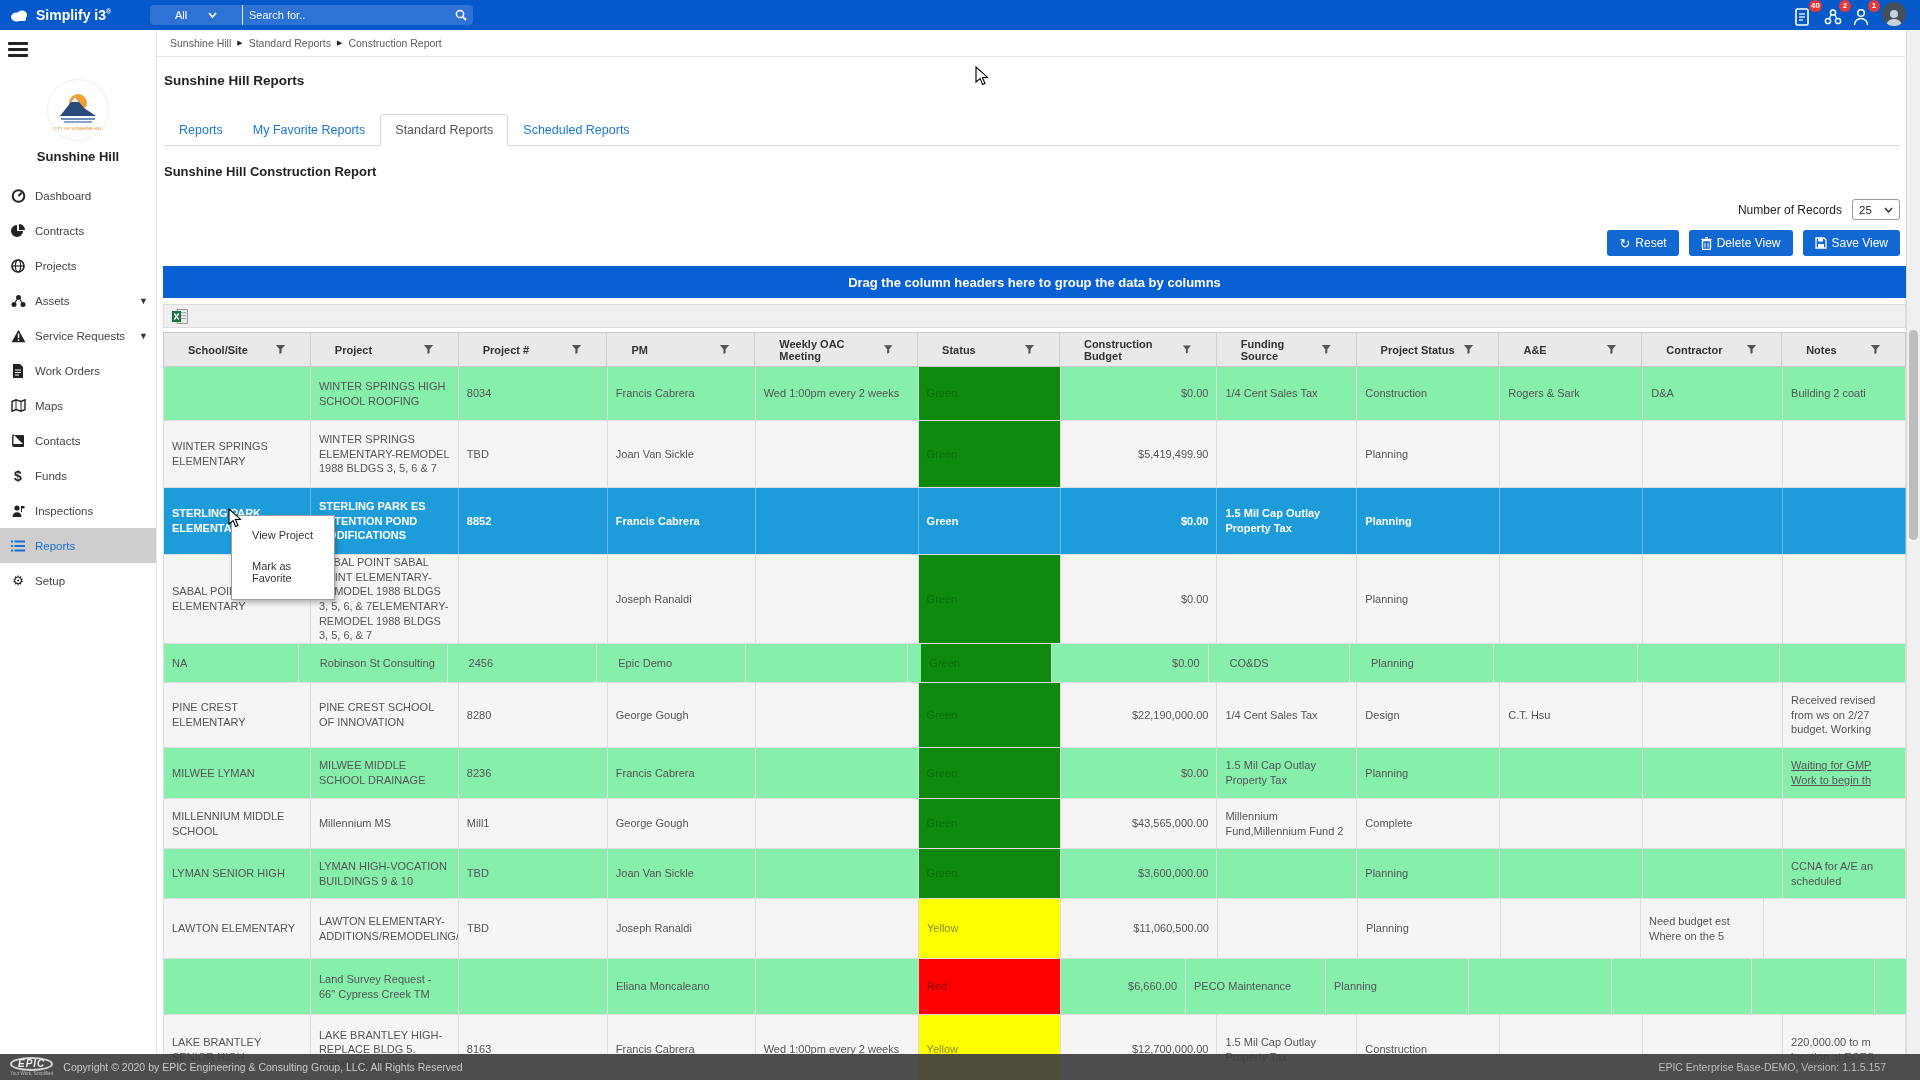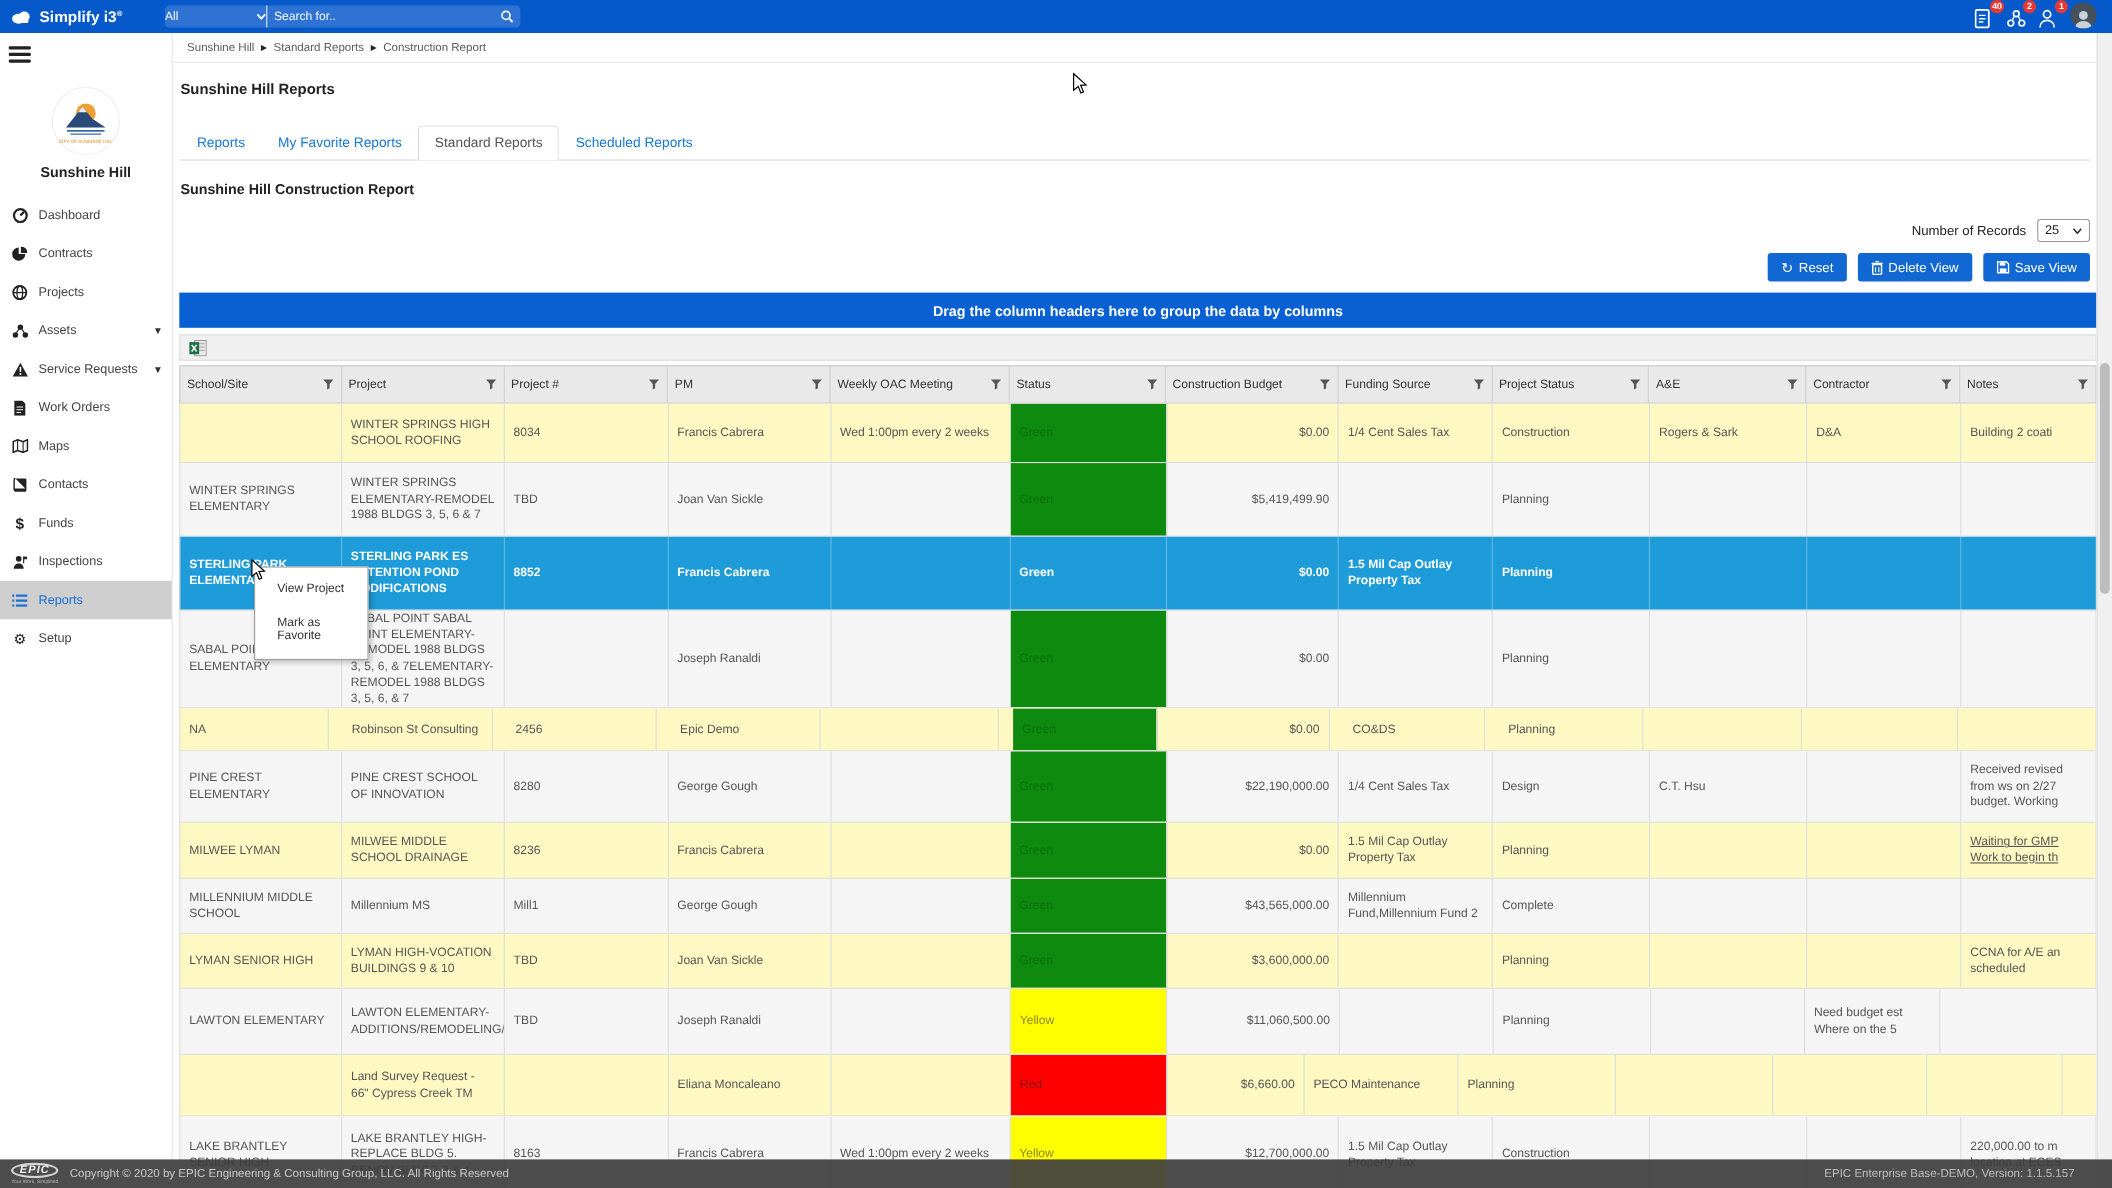--- a/index.html
+++ b/index.html
@@ -8,21 +8,21 @@
 
   
   .topbar { position:absolute; left:0; top:0; width:1920px; height:30px;
     background:#0659cb; display:flex; align-items:center; z-index:40; }
   .brand { display:flex; align-items:center; gap:6px; margin-left:10px; color:#fff;
     font-size:14px; font-weight:bold; }
   .brand sup { font-size:7px; }
   .searchbar { position:absolute; left:150px; top:5px; width:323px; height:20px;
     background:rgba(255,255,255,.16); border-radius:4px; display:flex; align-items:center; }
   .scope { width:92px; display:flex; align-items:center; justify-content:space-between;
-    padding:0 0; color:#fff; font-size:11px; cursor:pointer; }
+    padding:0 25px; color:#fff; font-size:11px; cursor:pointer; }
   .search-divider { width:1px; height:20px; background:rgba(255,255,255,.85); }
   .searchbar input { flex:1; background:transparent; border:none; outline:none;
     color:#fff; font-size:11px; padding:0 6px; font-family:"Liberation Sans",sans-serif; }
   .searchbar input::placeholder { color:rgba(255,255,255,.95); }
   .mag { margin-right:6px; }
   .top-icons { position:absolute; right:14px; top:2px; display:flex; align-items:center; gap:9px; }
   .ticon { position:relative; width:20px; height:24px; display:flex; align-items:flex-end; }
   .badge { position:absolute; top:-2px; right:-7px; background:#e53935; color:#fff;
     font-size:8px; line-height:10px; min-width:12px; text-align:center;
     border-radius:7px; padding:1px 2px; font-weight:bold; }
@@ -72,25 +72,25 @@
     cursor:pointer; font-family:"Liberation Sans",sans-serif; }
 
   .group-bar { margin:10px 0 0 6px; width:1743px; height:32px; background:#0860d2;
     color:#fff; font-size:13px; font-weight:bold; display:flex; align-items:center;
     justify-content:center; }
   .grid-toolbar { margin:6px 0 0 6px; width:1743px; height:24px; background:#f0f0f0;
     border:1px solid #ddd; display:flex; align-items:center; padding-left:8px; }
   .grid { margin:4px 0 0 6px; width:1743px; }
   .grid-head { display:flex; background:#e9e9e9; border:1px solid #c9c9c9; }
   .th { height:33px; display:flex; align-items:center; justify-content:space-between;
-    padding:0 6px; font-size:11px; font-weight:normal; color:#333;
+    padding:0 24px; font-size:11px; font-weight:bold; color:#333;
     border-right:1px solid #cfcfcf; cursor:pointer; }
   .th:last-child { border-right:none; }
   .tr { display:flex; border-bottom:1px solid #ddd; border-left:1px solid #ddd;
-    background:#fef9c3; overflow:hidden; cursor:pointer; }
+    background:#86efac; overflow:hidden; cursor:pointer; }
   .tr.alt { background:#f5f5f5; }
   .tr.sel { background:#1d9cd9; color:#fff; font-weight:bold; }
   .td { padding:4px 8px; font-size:11px; color:#555; border-right:1px solid #ddd;
     display:flex; align-items:center; overflow:hidden; line-height:1.32; }
   .tr.sel .td { color:#fff; border-right-color:rgba(255,255,255,.3); }
   .td.right { justify-content:flex-end; text-align:right; }
   .td.status { font-size:11px; }
 
   
   .context-menu { position:absolute; left:231px; top:515px; width:104px; background:#fff;

